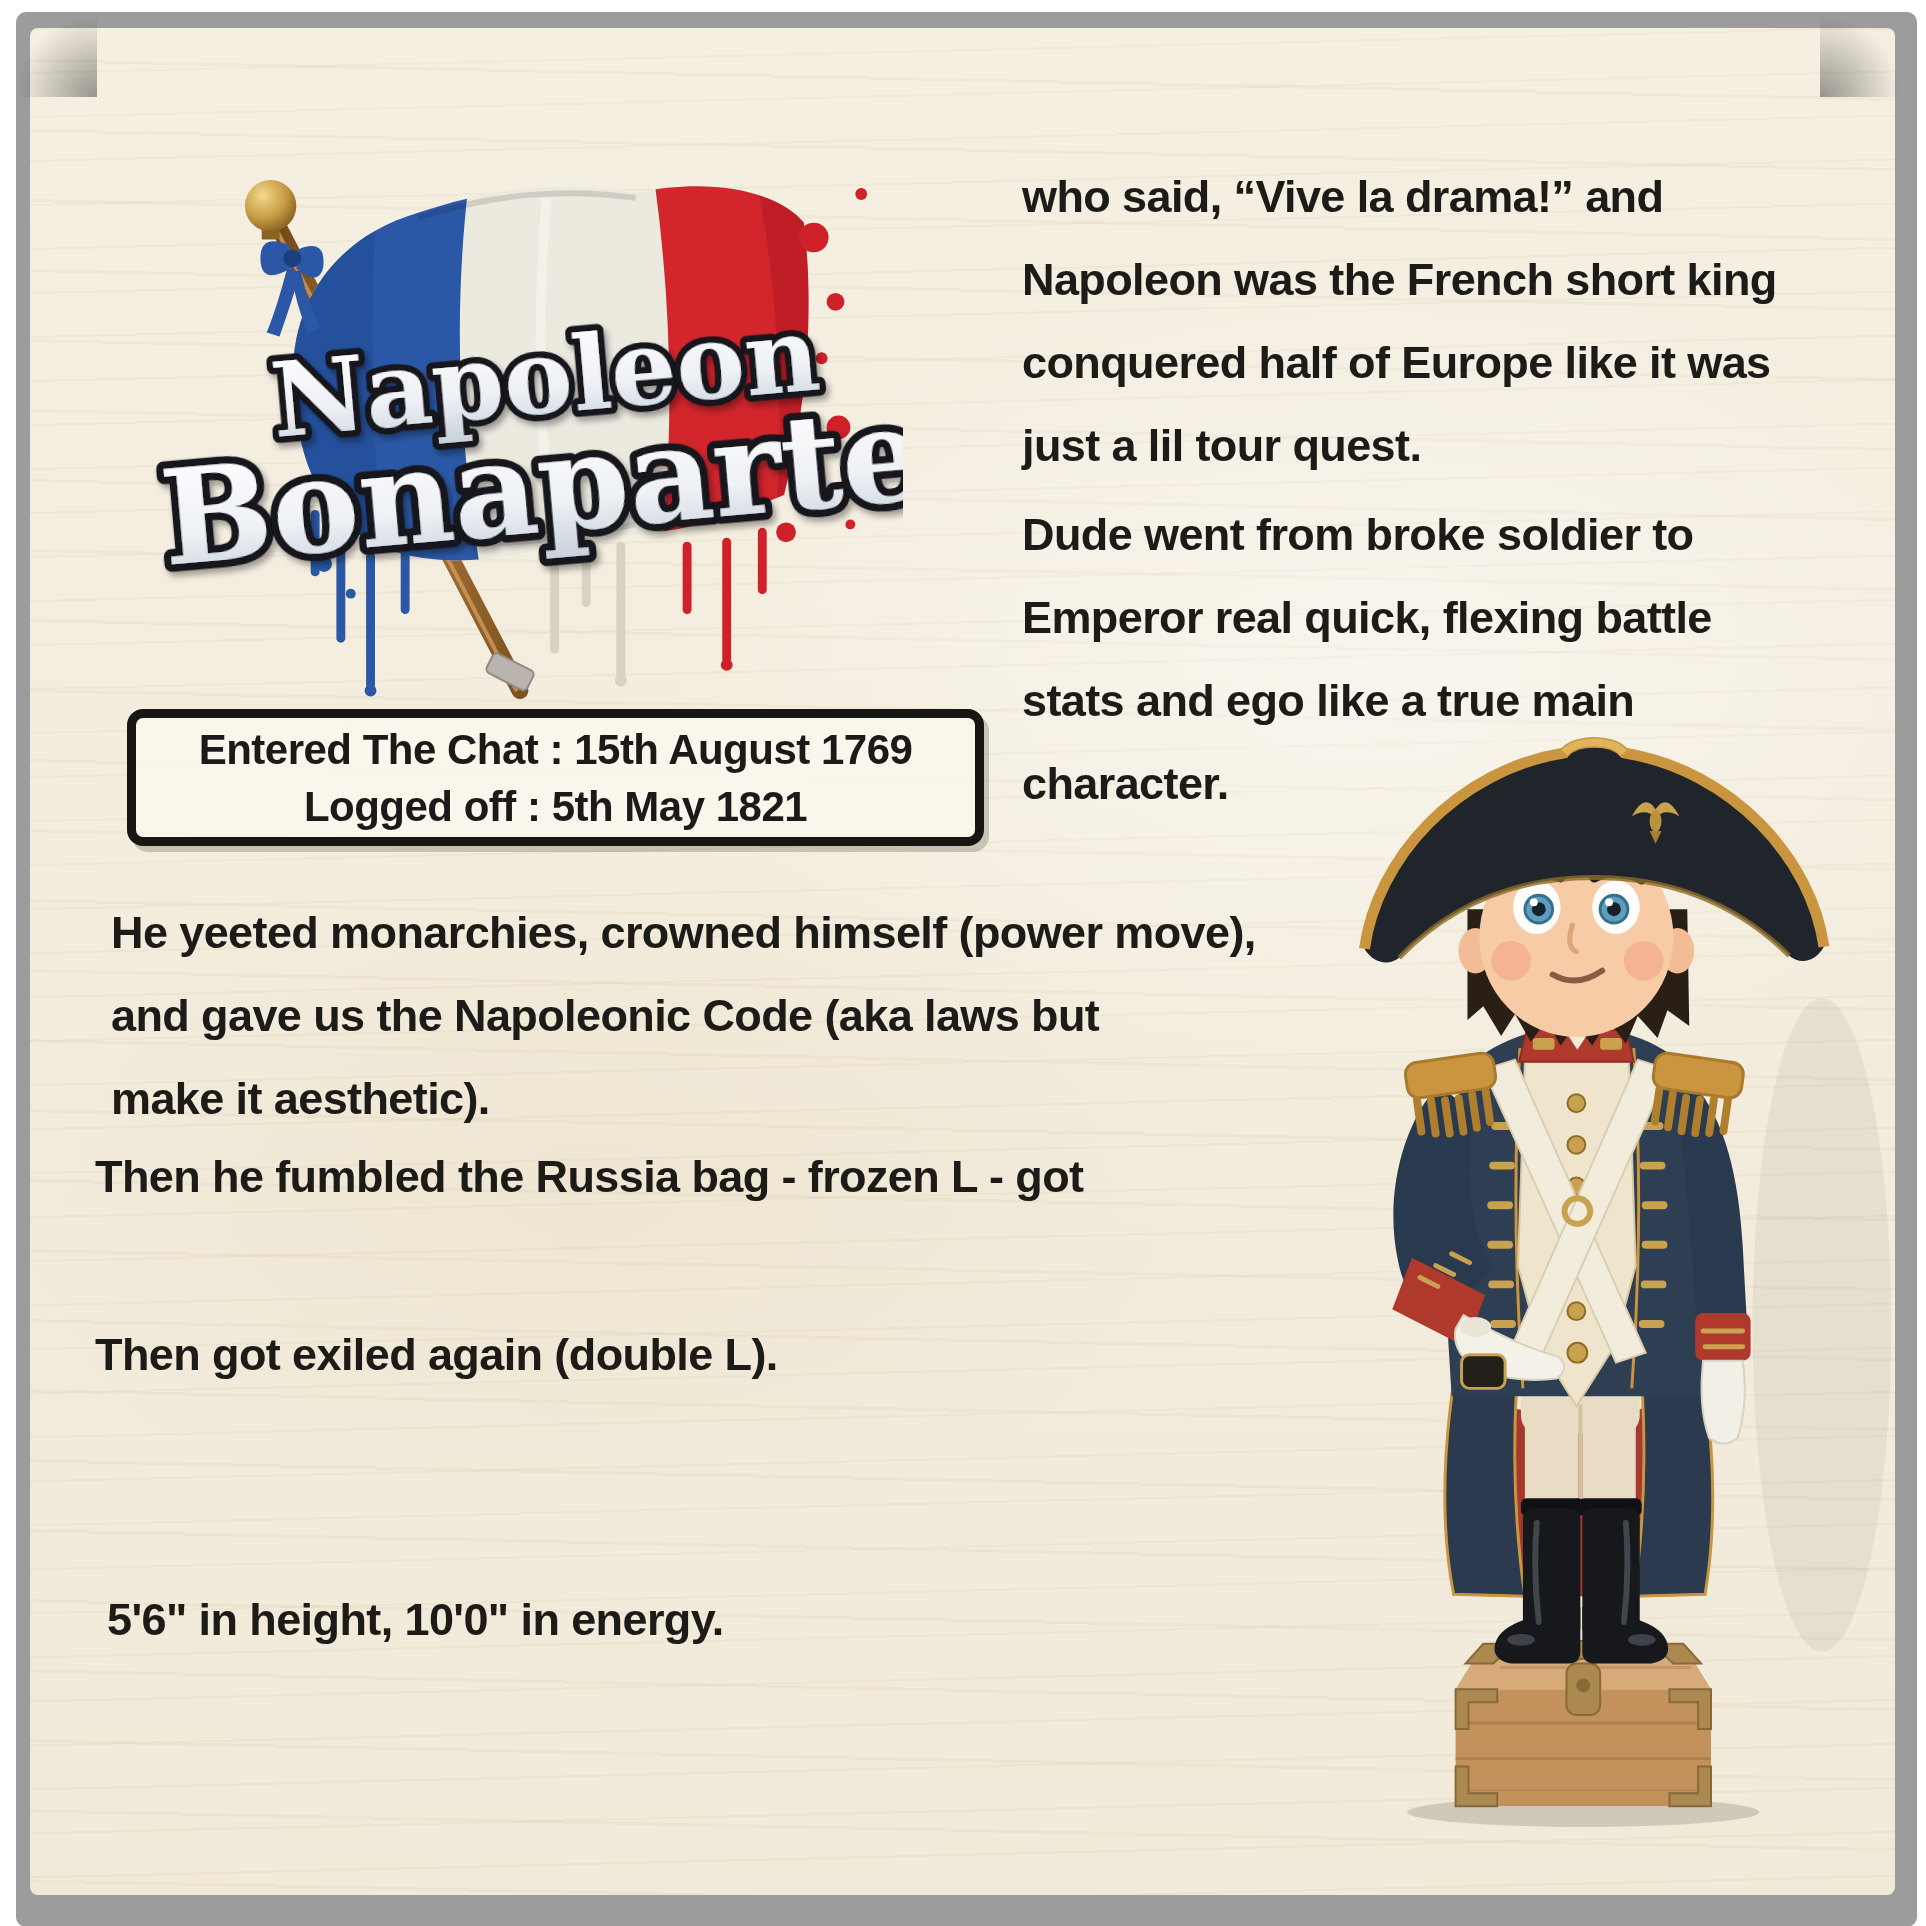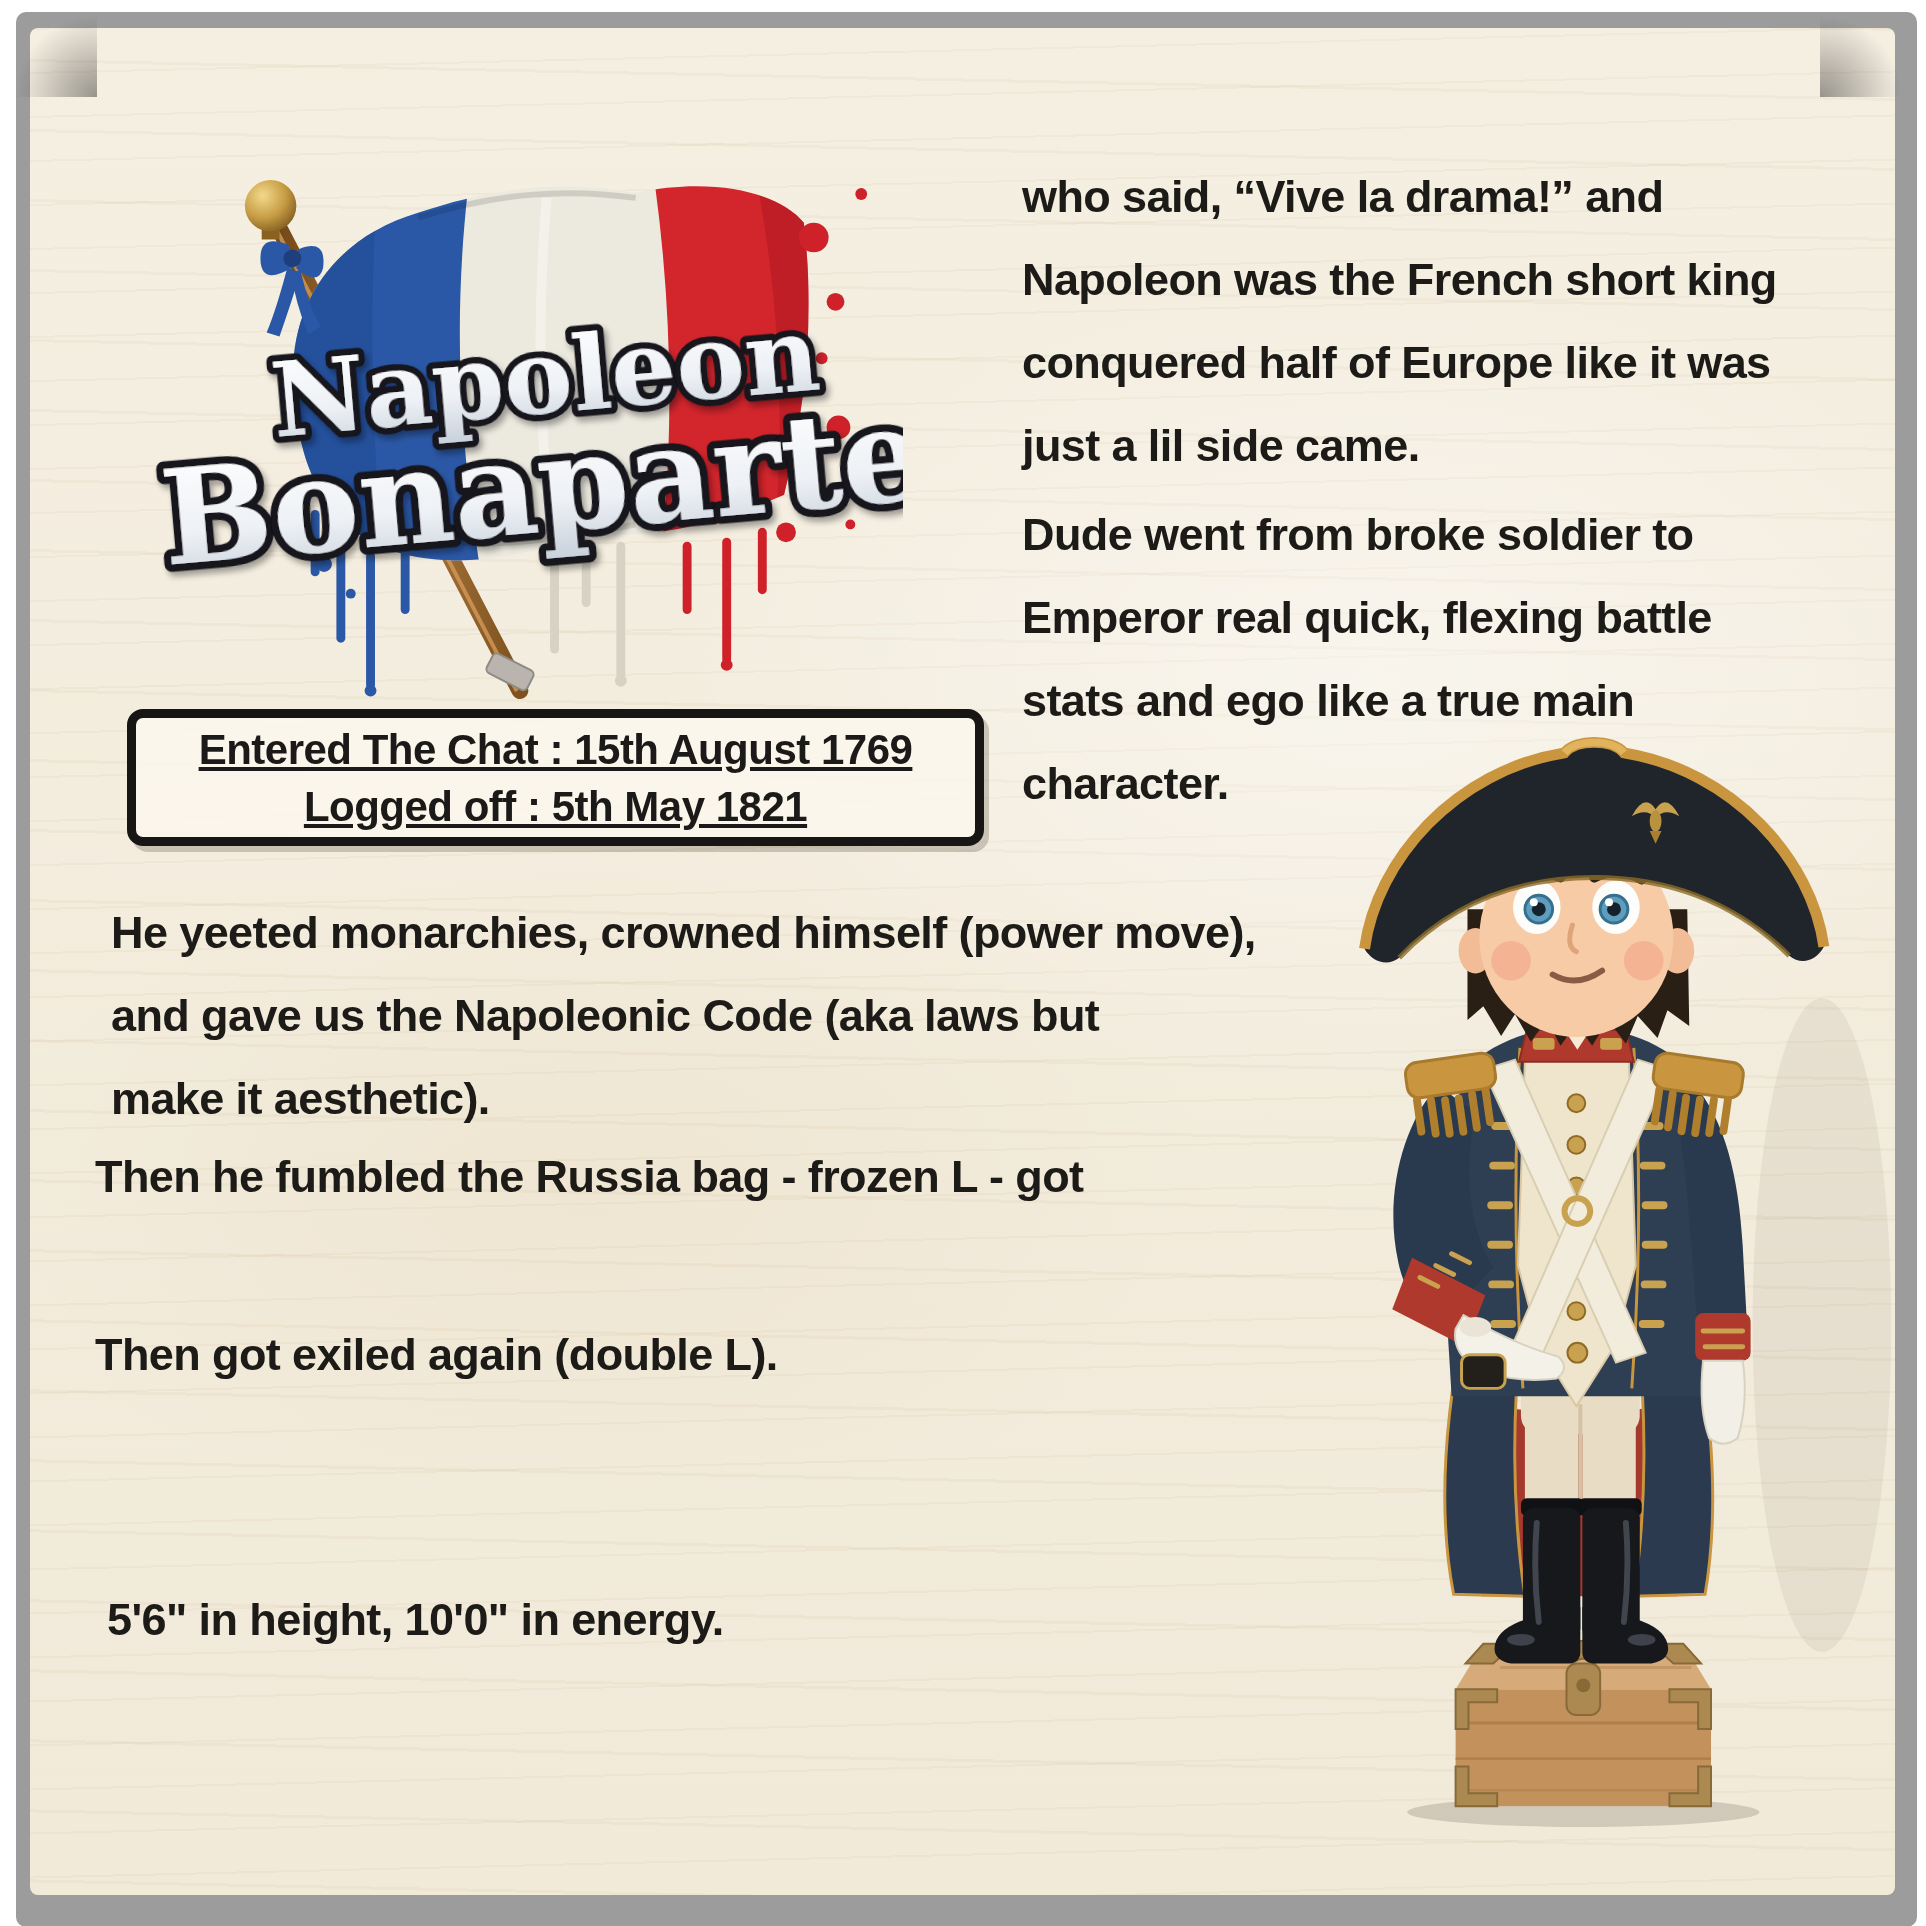--- a/index.html
+++ b/index.html
@@ -23,21 +23,21 @@
       linear-gradient(#f5efe2,#f1ead9);}
 
   .hand{font-weight:700;color:#1d1b18;font-size:45px;letter-spacing:-0.6px;}
   .block{position:absolute;}
   .block .line{height:83px;line-height:83px;white-space:nowrap;}
 
   .datebox{position:absolute;left:97px;top:681px;width:857px;height:137px;box-sizing:border-box;
     border:9px solid #171614;border-radius:16px;background:rgba(251,247,237,.85);
     box-shadow:5px 6px 0 rgba(70,62,48,.25);
     display:flex;flex-direction:column;justify-content:center;align-items:center;}
-  .datebox .dline{font-size:42px;line-height:57px;letter-spacing:-0.5px;font-weight:700;color:#1b1a18;white-space:nowrap;text-decoration:underline;}
+  .datebox .dline{font-size:42px;line-height:57px;letter-spacing:-0.5px;font-weight:700;color:#1b1a18;white-space:nowrap;}
 
   .footer{position:absolute;left:0;top:1834px;width:1865px;text-align:center;
     font-family:"DejaVu Sans","Liberation Sans",sans-serif;
     font-size:47px;font-weight:400;color:#1c1c1c;letter-spacing:1px;}
 
   svg text.title{font-family:"DejaVu Serif","Liberation Serif",serif;font-weight:bold;
     paint-order:stroke;stroke:#12121a;stroke-linejoin:round;}
   .absolute{position:absolute;}
 </style>
 </head>
@@ -149,21 +149,21 @@
 
     <div class="datebox">
       <div class="dline">Entered The Chat : 15th August 1769</div>
       <div class="dline">Logged off : 5th May 1821</div>
     </div>
 
     <div class="block hand" style="left:992px;top:127px;">
       <div class="line">who said, “Vive la drama!” and</div>
       <div class="line">Napoleon was the French short king</div>
       <div class="line">conquered half of Europe like it was</div>
-      <div class="line">just a lil side came.</div>
+      <div class="line">just a lil tour quest.</div>
     </div>
     <div class="block hand" style="left:992px;top:465px;">
       <div class="line">Dude went from broke soldier to</div>
       <div class="line">Emperor real quick, flexing battle</div>
       <div class="line">stats and ego like a true main</div>
       <div class="line">character.</div>
     </div>
 
     <div class="block hand" style="left:65px;top:863px;margin-left:16px;">
       <div class="line">He yeeted monarchies, crowned himself (power move),</div>

